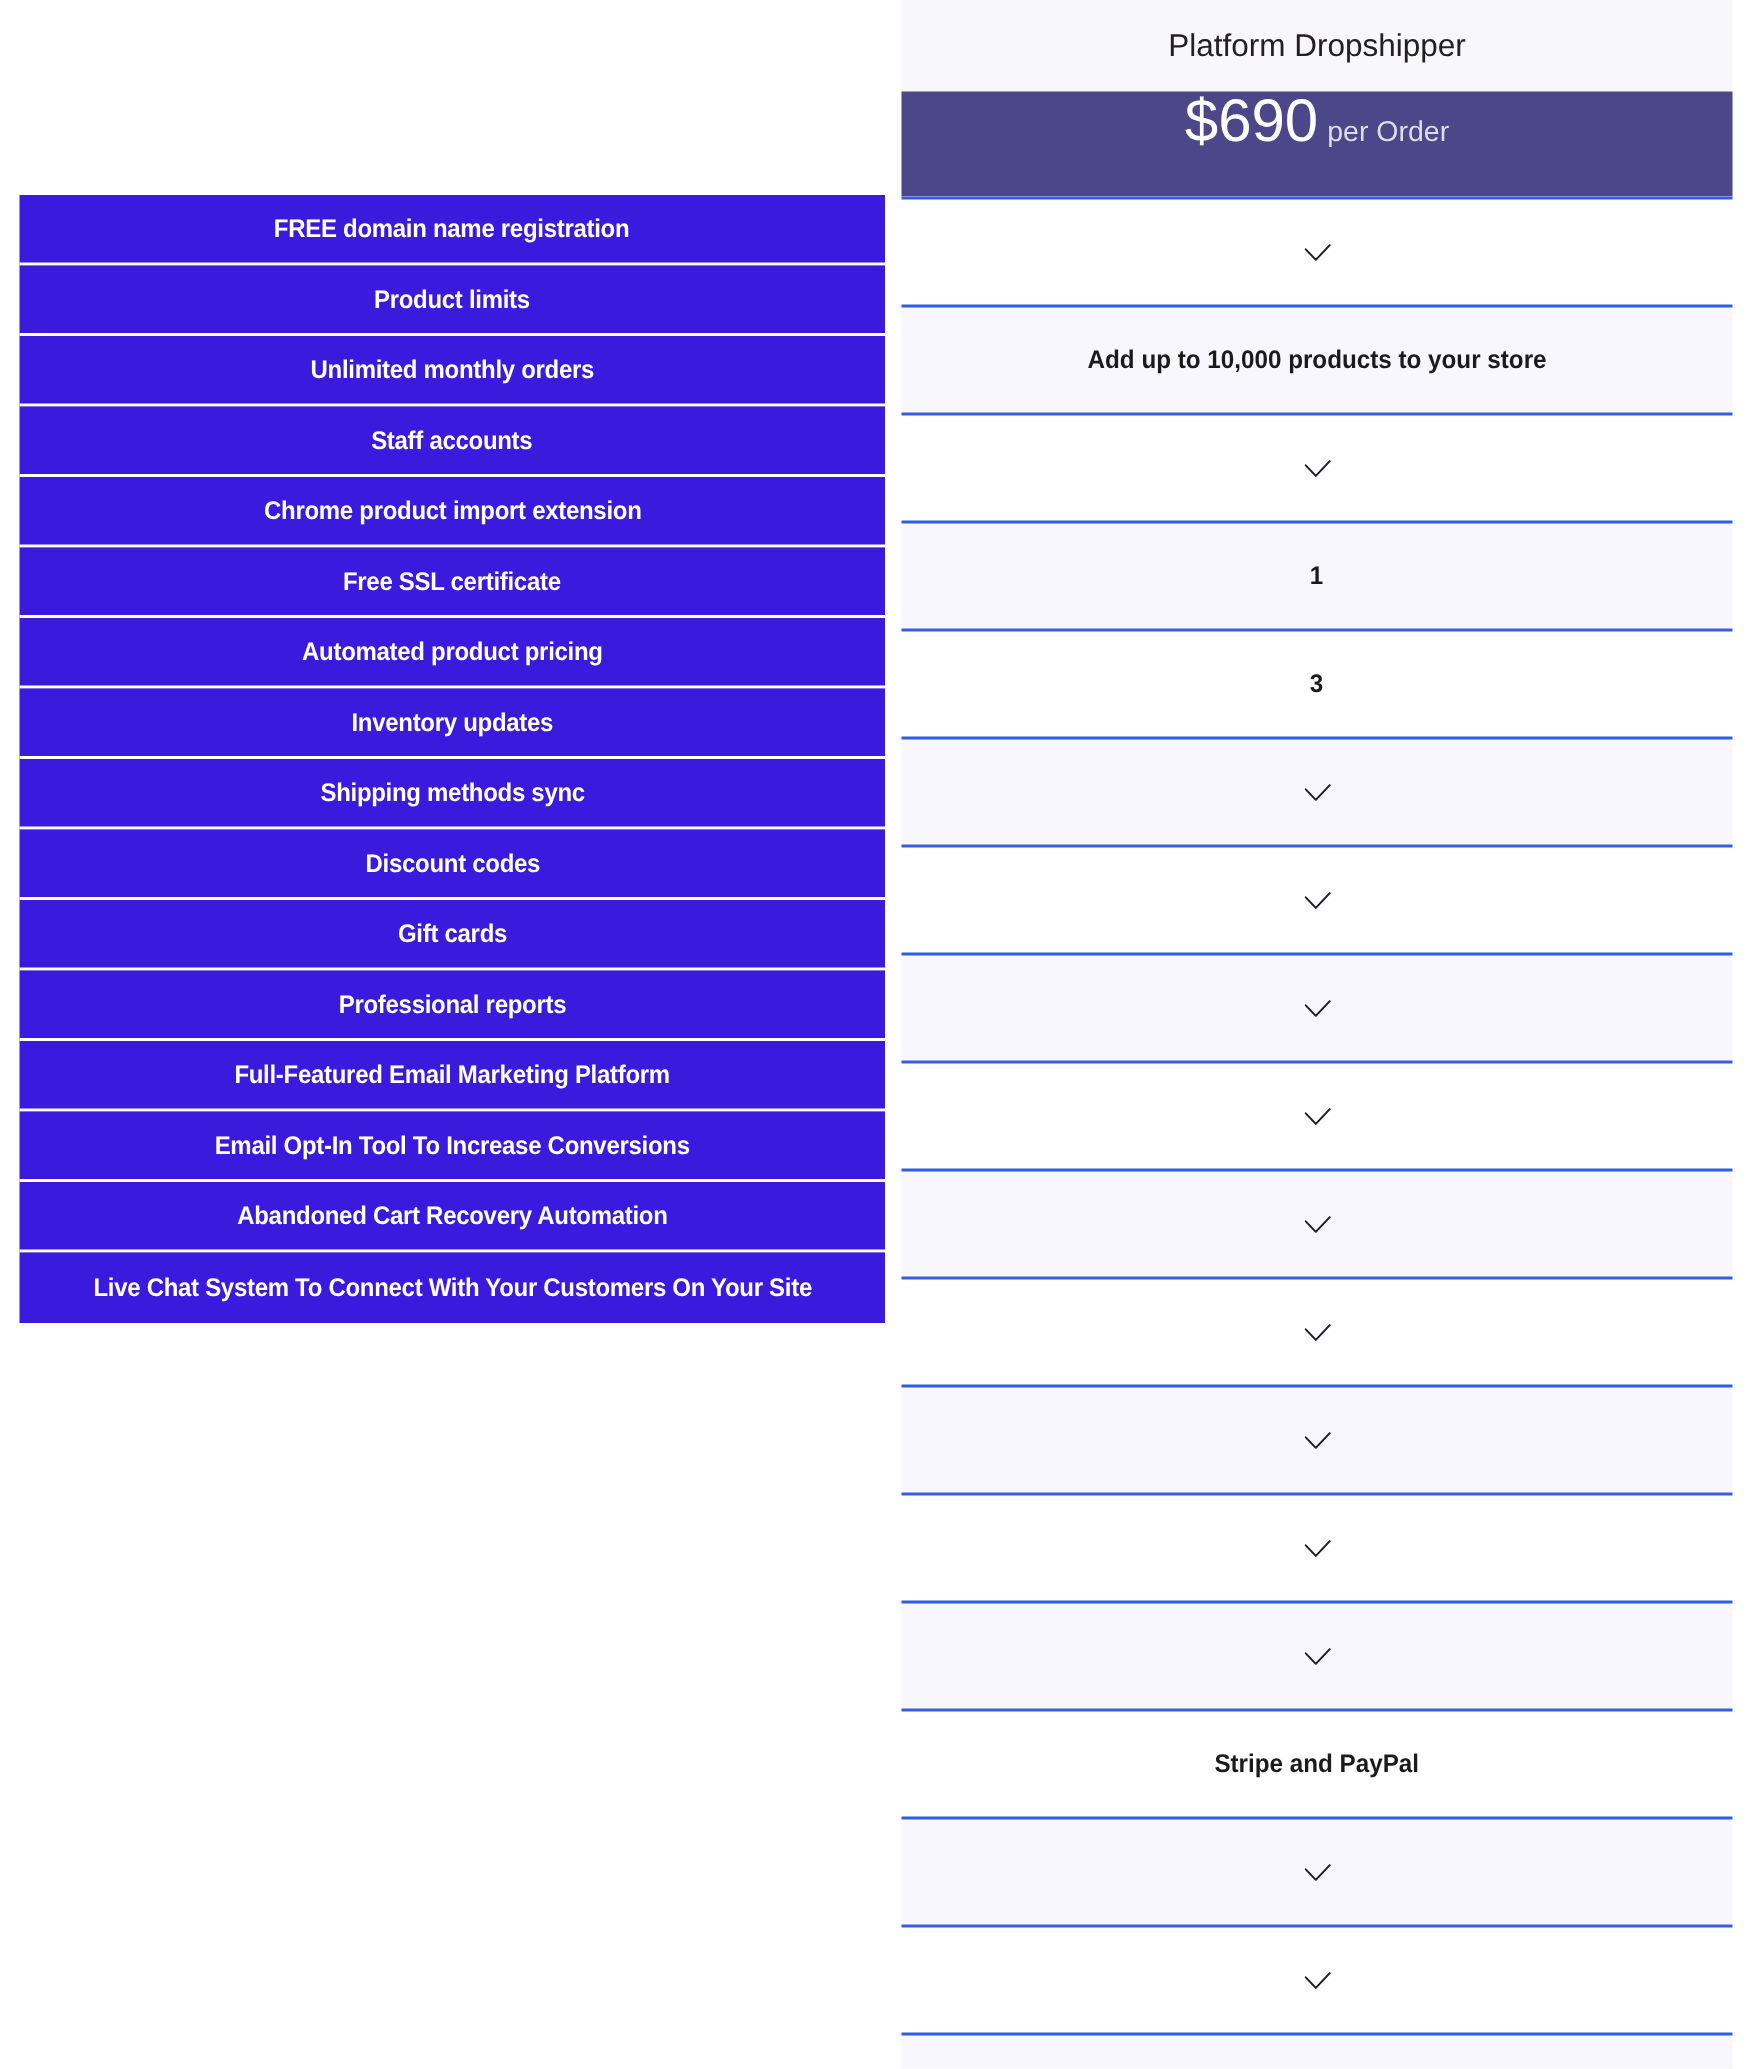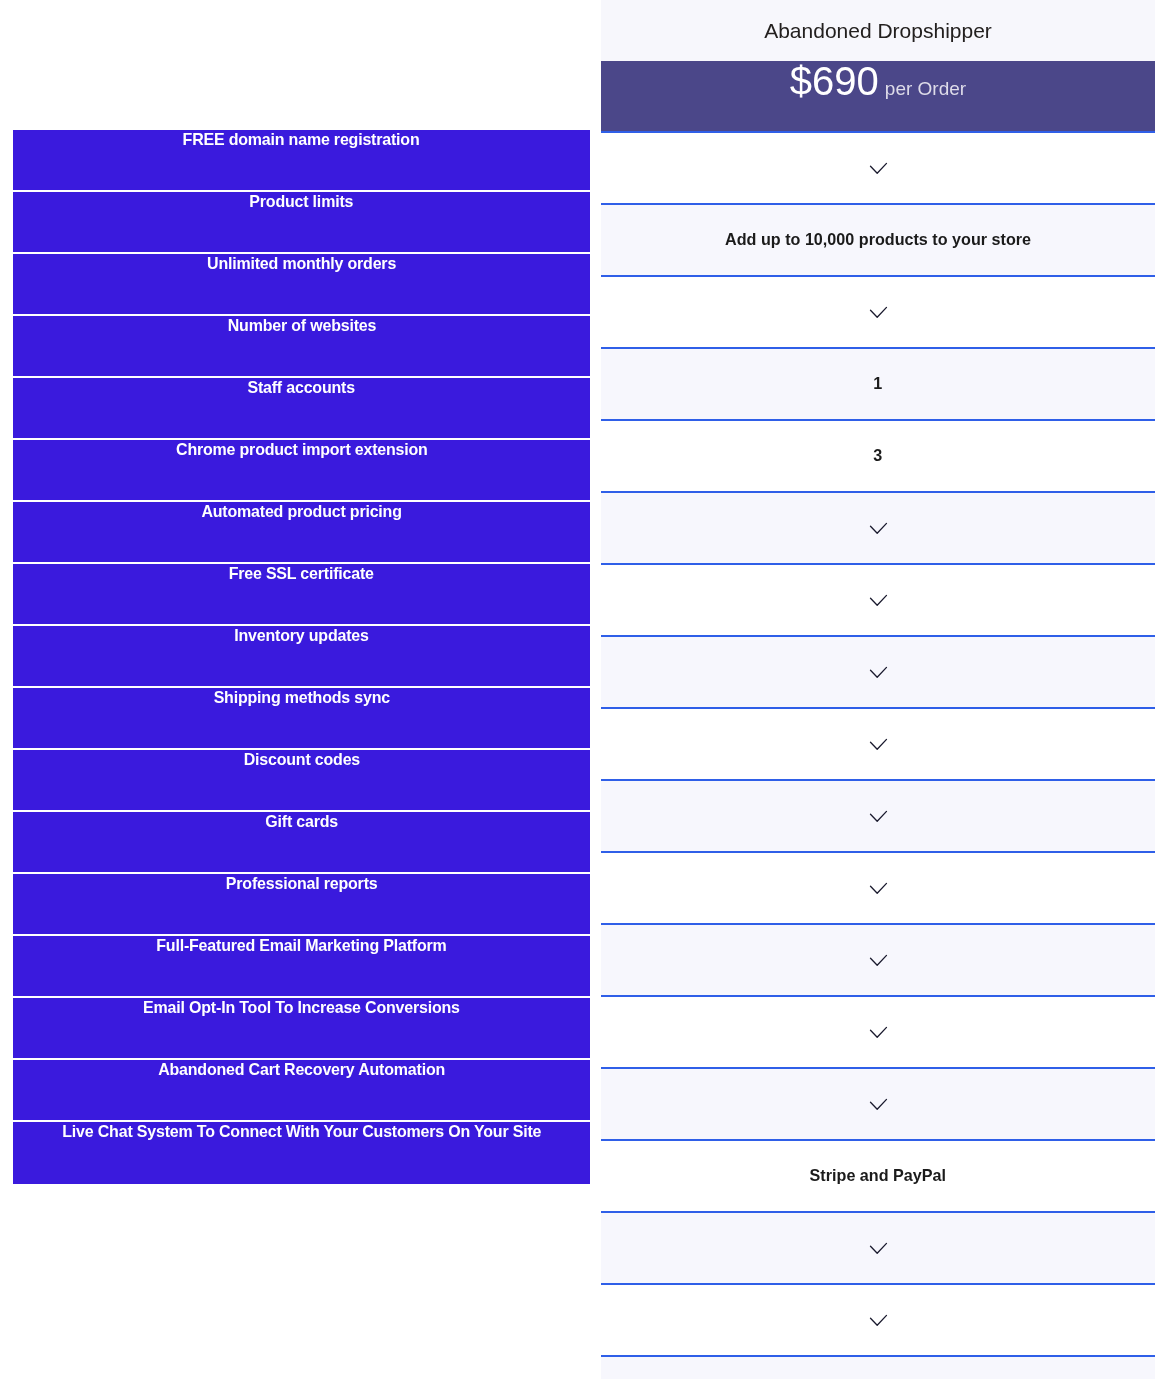--- a/index.html
+++ b/index.html
@@ -22,24 +22,24 @@
 
   
   #feature-column {
     position: absolute;
     left: 13px;
     top: 130px;
     width: 577px;
   }
 
   .feature-row {
-    height: 62px;
+    height: 47px;
     background: #3a1add;
     display: flex;
-    align-items: flex-start;
+    align-items: center;
     justify-content: center;
     border-bottom: 2px solid #ffffff;
   }
   .feature-row:last-child { border-bottom: none; }
 
   .feature-label {
     color: #ffffff;
     font-family: "Liberation Sans Narrow", "Liberation Sans", sans-serif;
     font-weight: bold;
     font-size: 17px;
@@ -143,35 +143,32 @@
       <div class="feature-row">
         <span class="feature-label">FREE domain name registration</span>
       </div>
       <div class="feature-row">
         <span class="feature-label">Product limits</span>
       </div>
       <div class="feature-row">
         <span class="feature-label">Unlimited monthly orders</span>
       </div>
       <div class="feature-row">
-        <span class="feature-label">Number of websites</span>
-      </div>
-      <div class="feature-row">
         <span class="feature-label">Staff accounts</span>
       </div>
       <div class="feature-row">
         <span class="feature-label">Chrome product import extension</span>
       </div>
       <div class="feature-row">
+        <span class="feature-label">Free SSL certificate</span>
+      </div>
+      <div class="feature-row">
         <span class="feature-label">Automated product pricing</span>
       </div>
       <div class="feature-row">
-        <span class="feature-label">Free SSL certificate</span>
-      </div>
-      <div class="feature-row">
         <span class="feature-label">Inventory updates</span>
       </div>
       <div class="feature-row">
         <span class="feature-label">Shipping methods sync</span>
       </div>
       <div class="feature-row">
         <span class="feature-label">Discount codes</span>
       </div>
       <div class="feature-row">
         <span class="feature-label">Gift cards</span>
@@ -189,21 +186,21 @@
         <span class="feature-label">Abandoned Cart Recovery Automation</span>
       </div>
       <div class="feature-row">
         <span class="feature-label">Live Chat System To Connect With Your Customers On Your Site</span>
       </div>
     </div>
 
   <div id="plan-column">
 
     <div id="plan-title-band">
-      <span id="plan-title">Abandoned Dropshipper</span>
+      <span id="plan-title">Platform Dropshipper</span>
     </div>
 
     <div id="plan-price-band">
       <span id="plan-price-amount">$690</span>
       <span id="plan-price-period">per Order</span>
     </div>
 
     <div id="value-list">
         <div class="value-row">
           <span class="check-icon">

